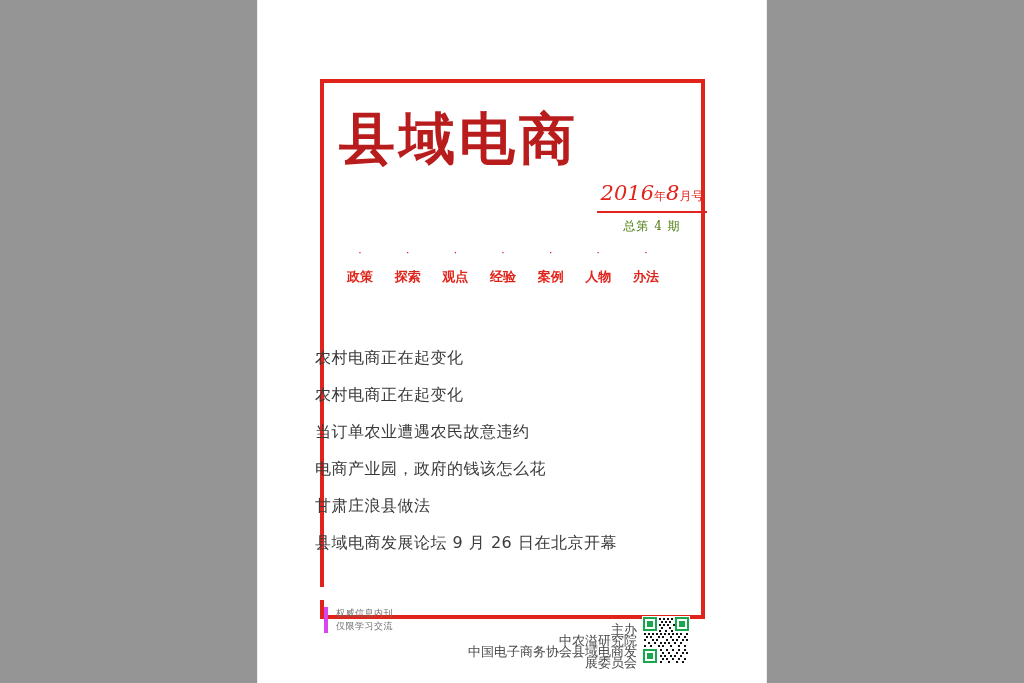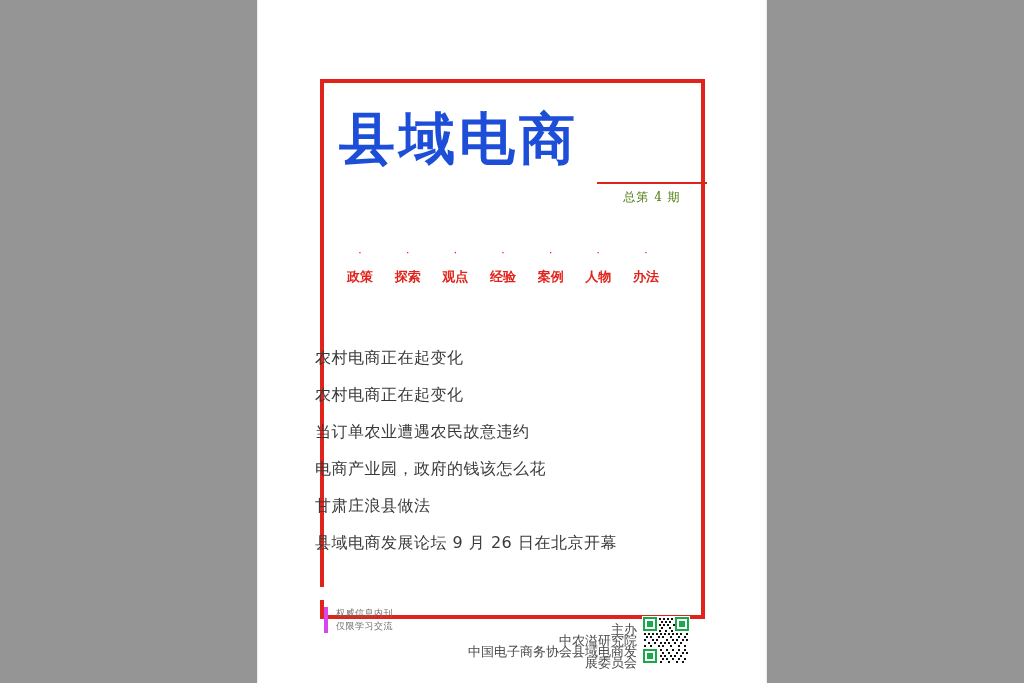--- a/index.html
+++ b/index.html
@@ -73,21 +73,21 @@
   }
 
   
   .title-block {
     position: absolute;
     left: 82px;
     top: 104px;
     width: 350px;
   }
   .title-line {
-    color: #1d4ed8;
+    color: #b91c1c;
     font-family: "DejaVu Sans", sans-serif;
     font-weight: bold;
     font-size: 56px;
     letter-spacing: 4px;
     line-height: 70px;
     white-space: nowrap;
   }
 
   
   .issue-box {
@@ -230,20 +230,23 @@
     <div class="frame-right"></div>
     <div class="frame-left"></div>
     <div class="frame-left-lower"></div>
     <div class="frame-bottom"></div>
 
     <div class="title-block">
       <div class="title-line">县域电商</div>
     </div>
 
     <div class="issue-box">
+      <div class="issue-date">
+        <span>2016</span><span class="small">年</span><span>8</span><span class="small">月号</span>
+      </div>
       <div class="issue-rule"></div>
       <div class="issue-total">总第 4 期</div>
     </div>
 
     <div class="keywords">
       <div class="kw">
         <div class="dot">·</div>
         <div class="ch">政策</div>
       </div>
       <div class="kw">

